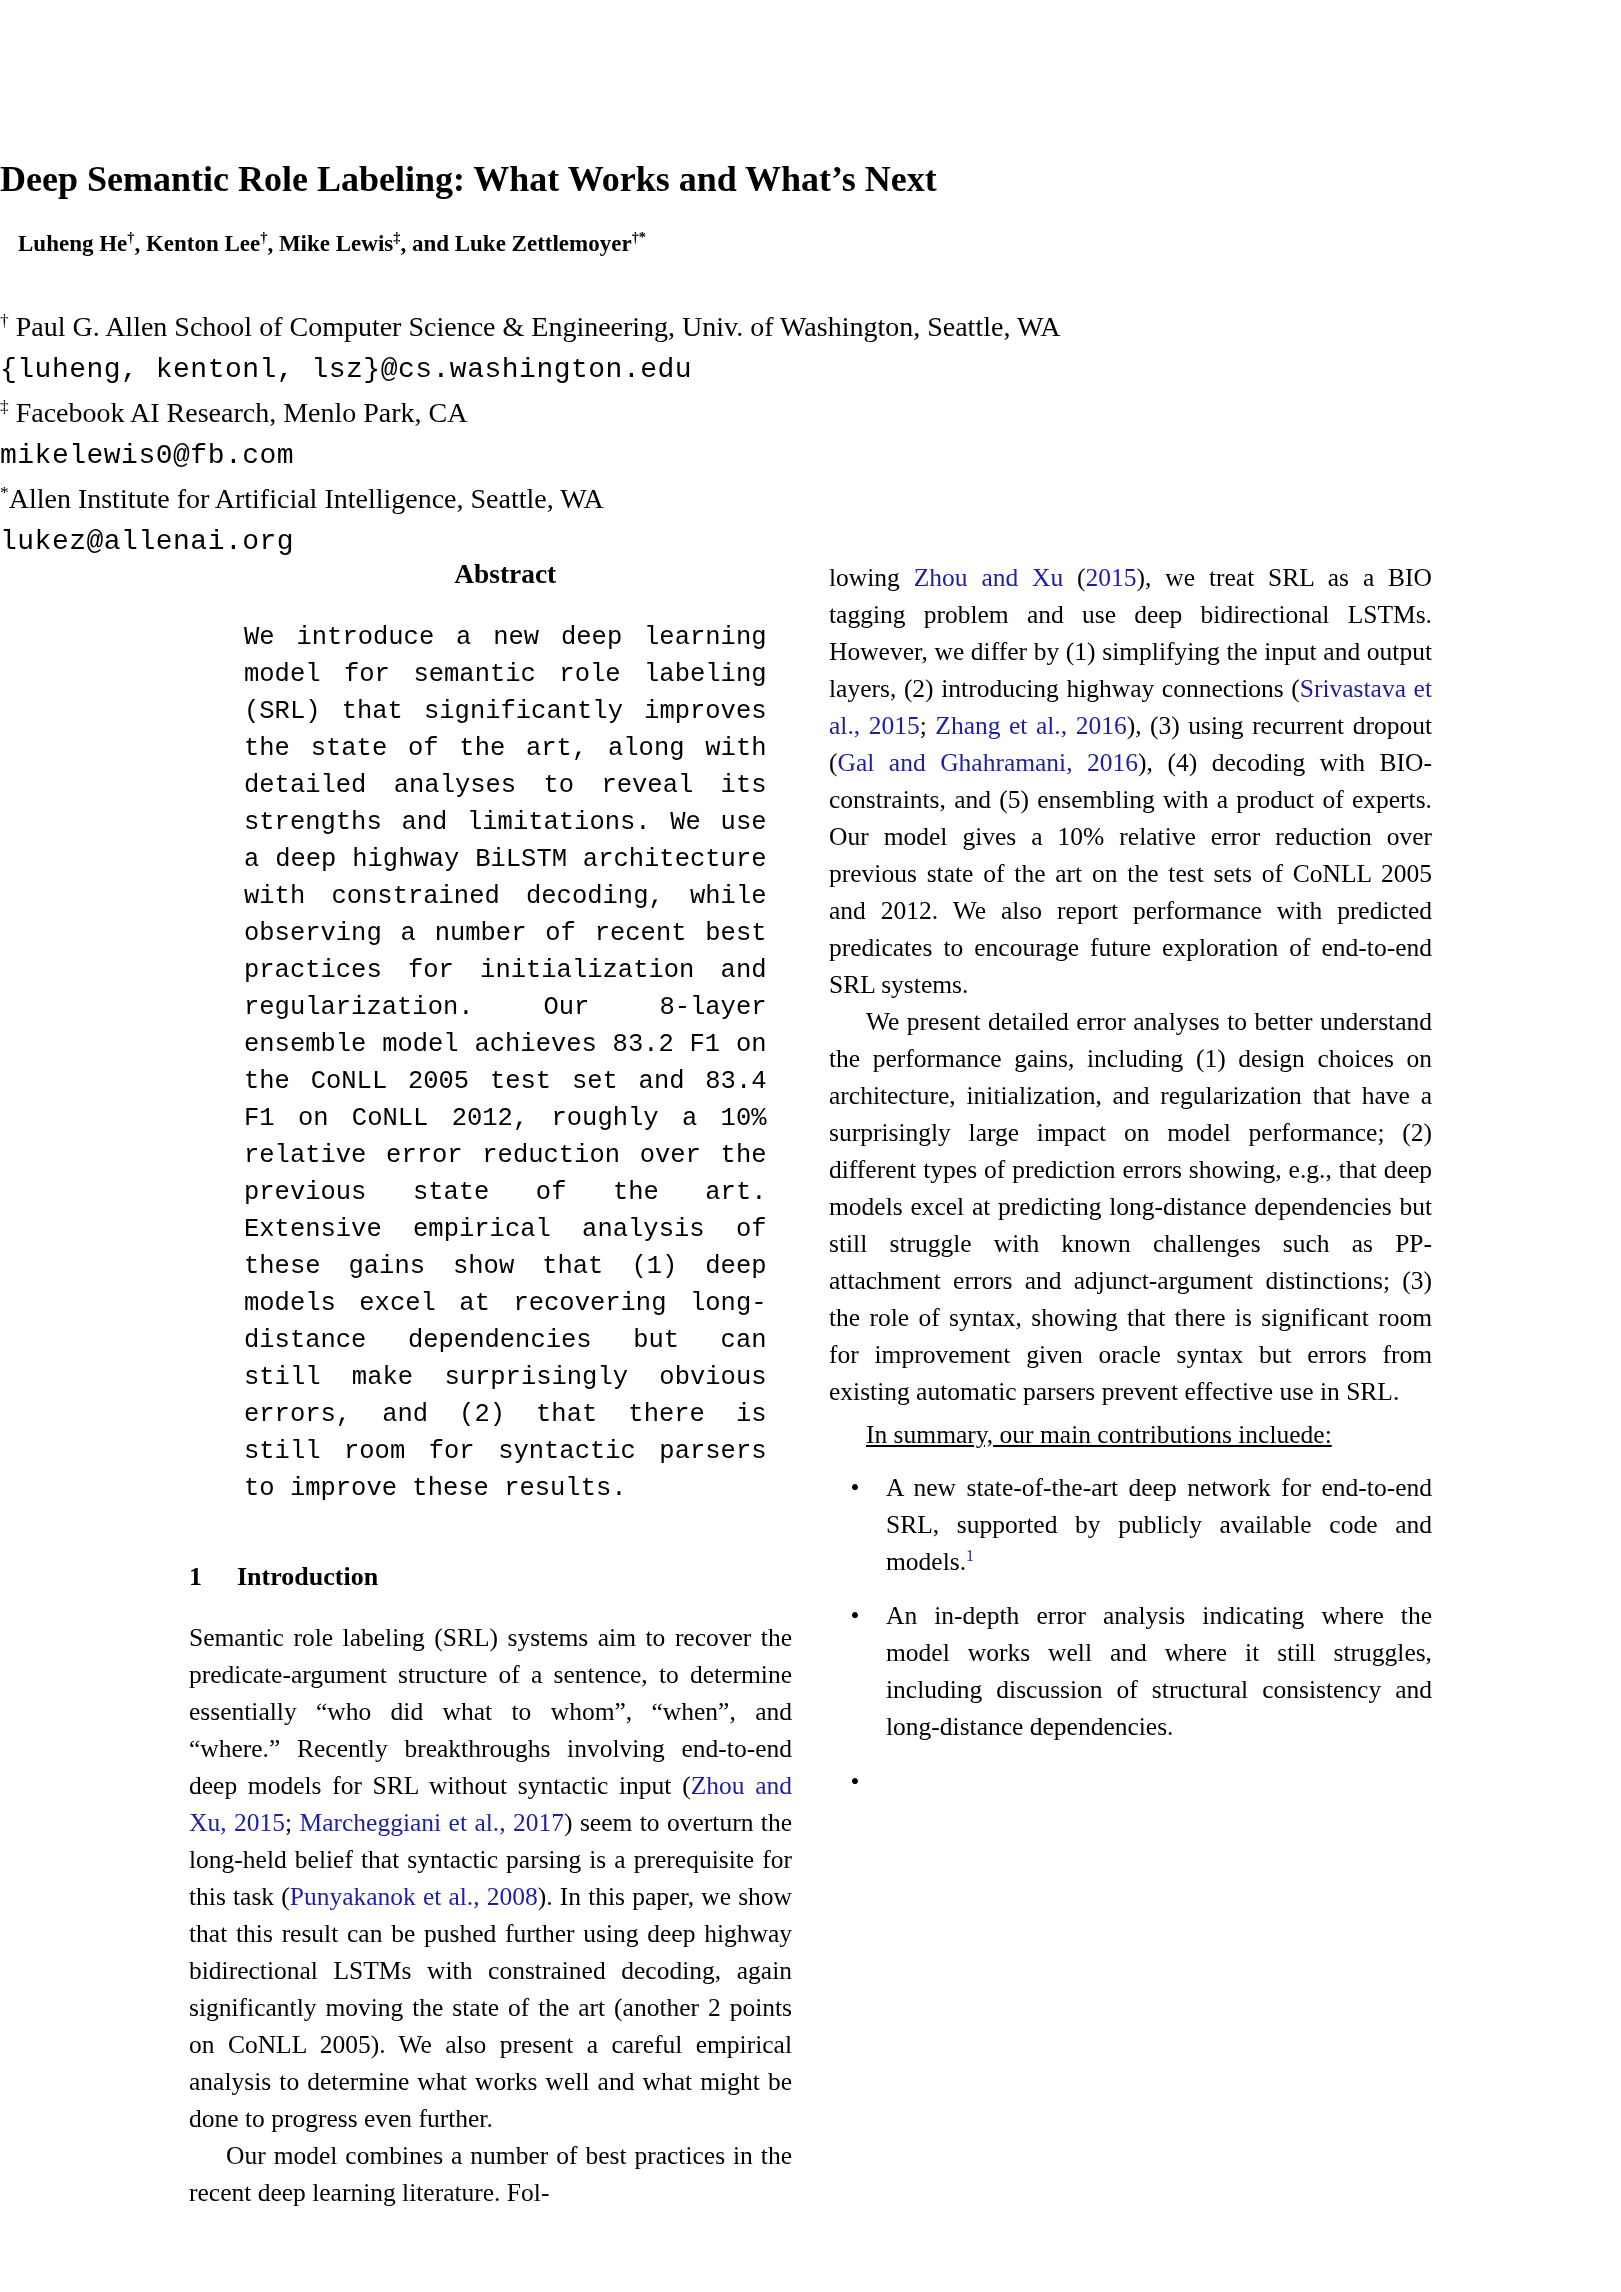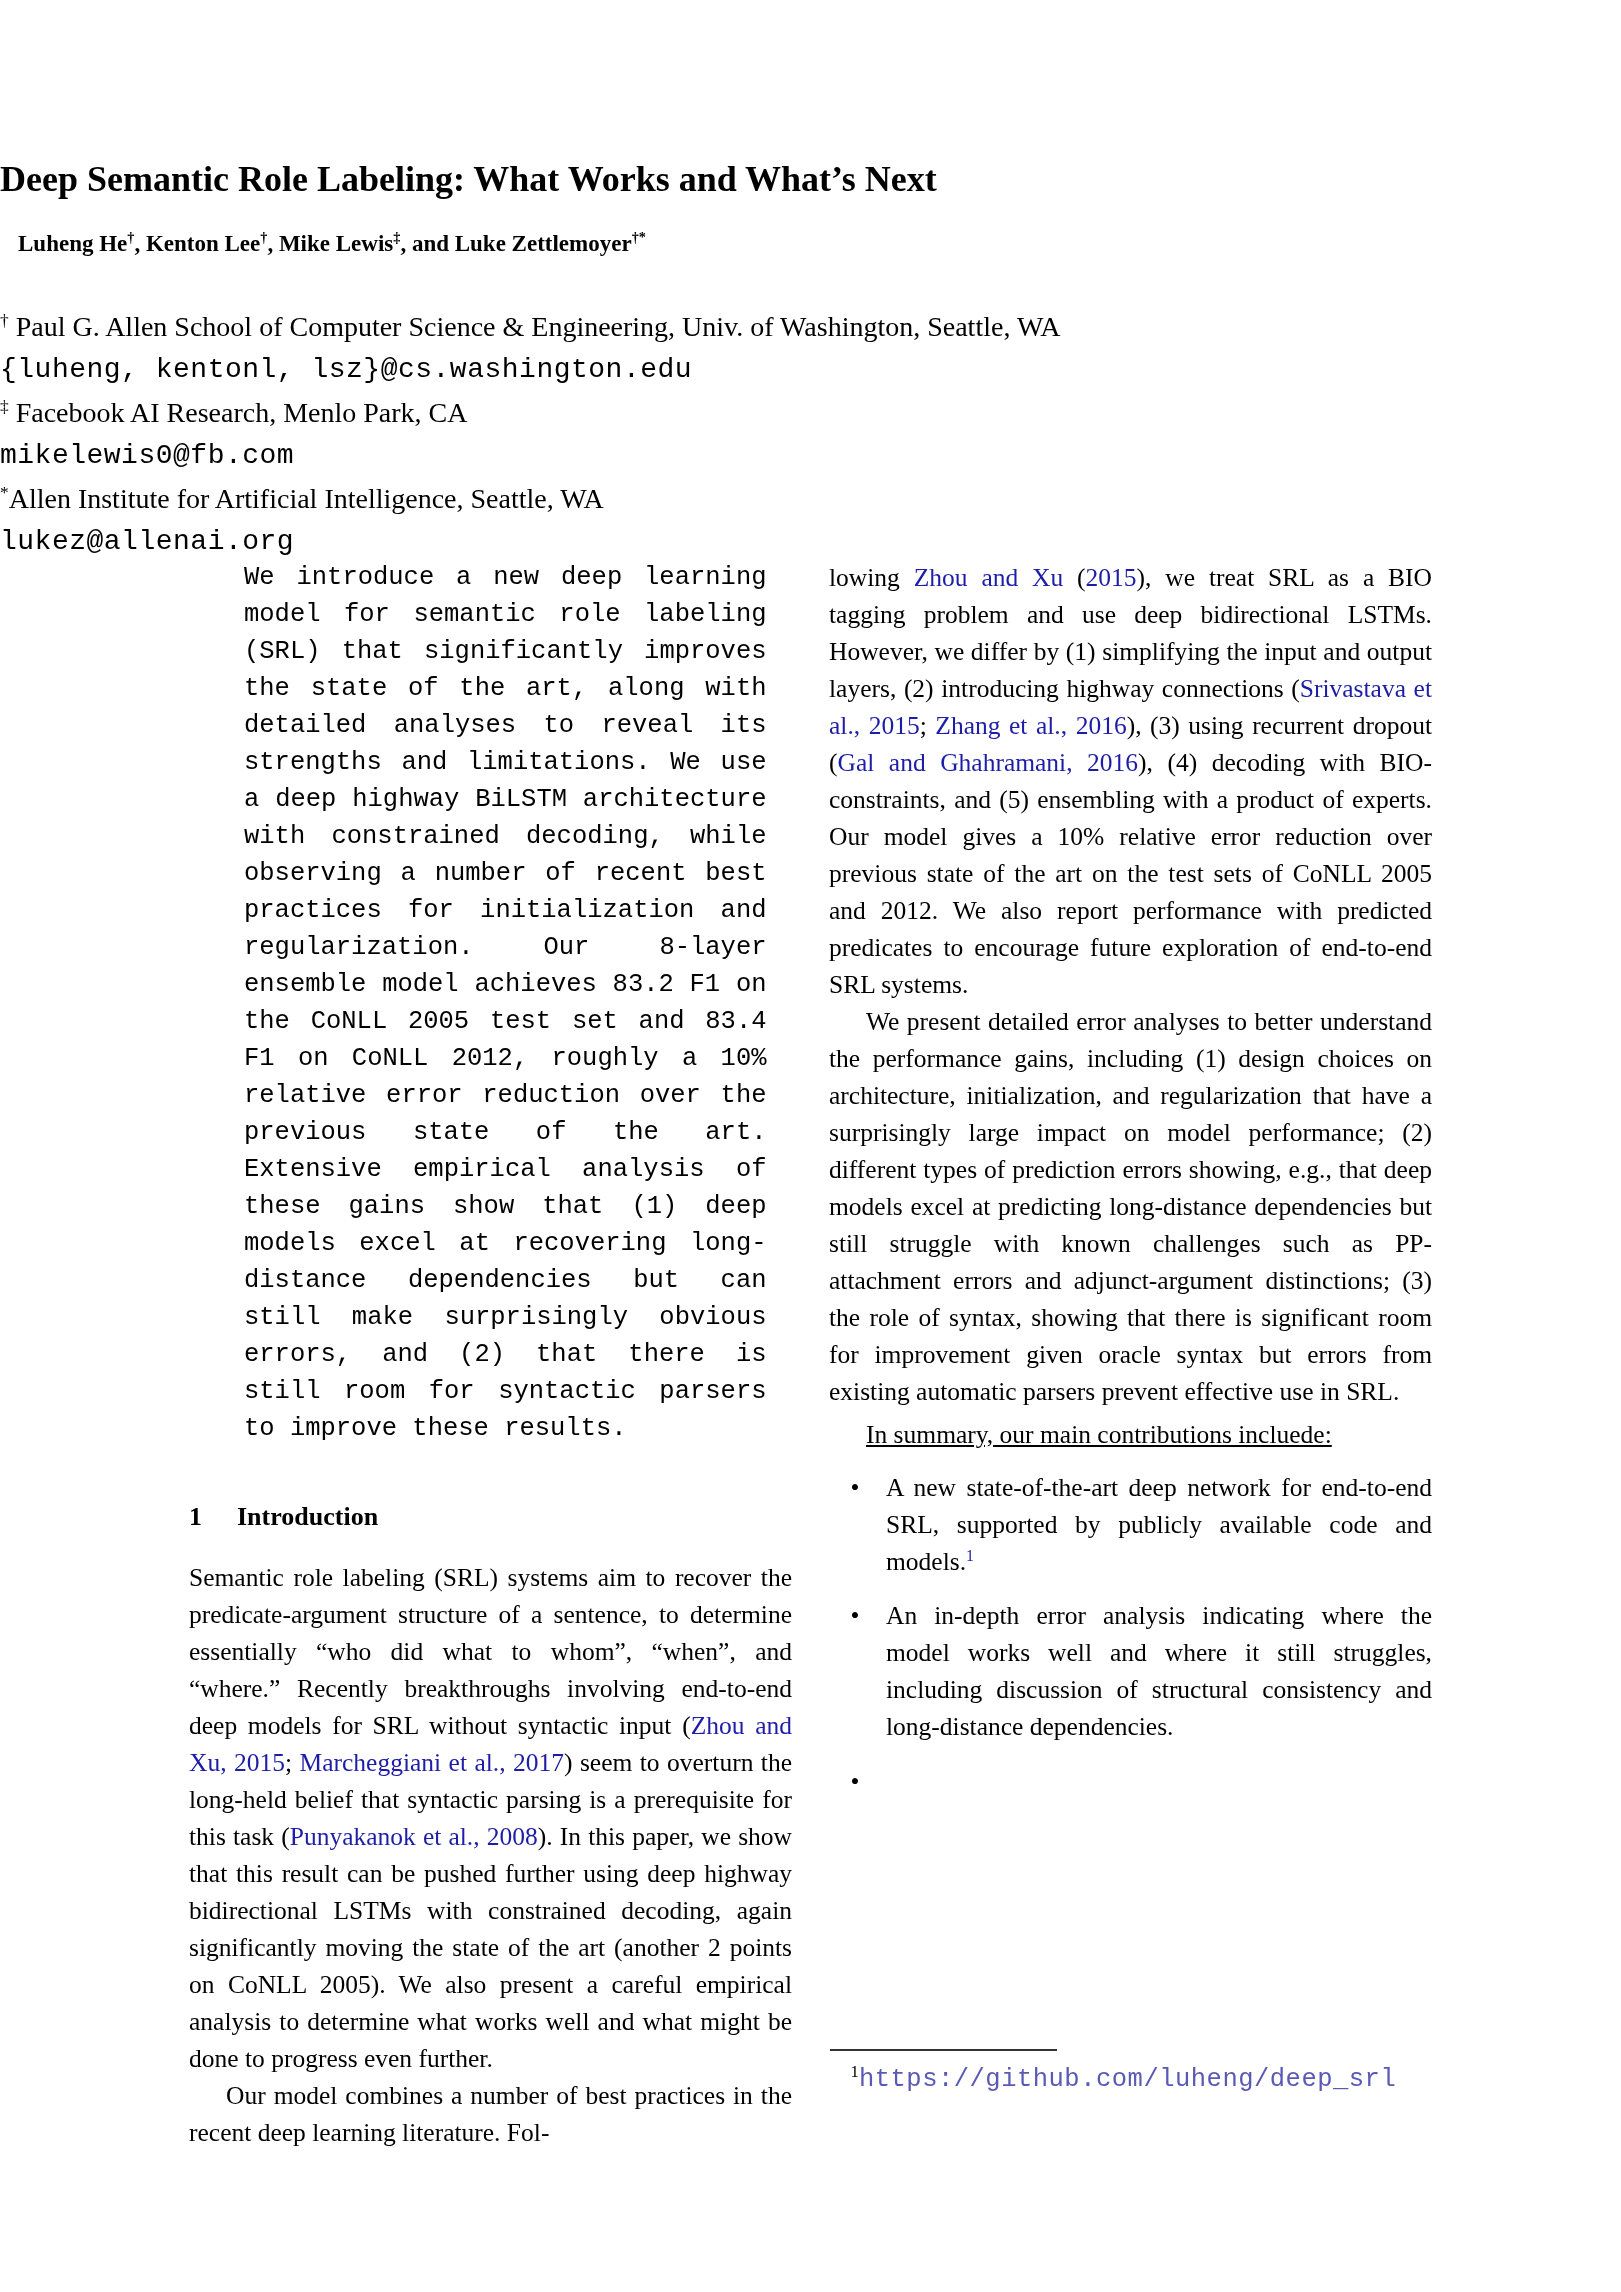--- a/index.html
+++ b/index.html
@@ -115,20 +115,21 @@
 
     <div class="affil-name"><span class="seg-sup">‡</span><span> Facebook AI Research, Menlo Park, CA</span></div>
     <div class="email">mikelewis0@fb.com</div>
 
     <div class="affil-name"><span class="seg-sup">*</span><span>Allen Institute for Artificial Intelligence, Seattle, WA</span></div>
     <div class="email">lukez@allenai.org</div>
   </div>
 
   <div class="col col-left">
     <div class="abstract-block">
+      <h2 class="abstract-heading">Abstract</h2>
       <p class="abstract-body">We introduce a new deep learning model for semantic role labeling (SRL) that significantly improves the state of the art, along with detailed analyses to reveal its strengths and limitations. We use a deep highway BiLSTM architecture with constrained decoding, while observing a number of recent best practices for initialization and regularization. Our 8-layer ensemble model achieves 83.2 F1 on the CoNLL 2005 test set and 83.4 F1 on CoNLL 2012, roughly a 10% relative error reduction over the previous state of the art. Extensive empirical analysis of these gains show that (1) deep models excel at recovering long-distance dependencies but can still make surprisingly obvious errors, and (2) that there is still room for syntactic parsers to improve these results.</p>
     </div>
 
     <h2 class="sec-heading">
       <span class="sec-number">1</span><span>Introduction</span>
     </h2>
 
     <p class="body-par"><span>Semantic role labeling (SRL) systems aim to recover the predicate-argument structure of a sentence, to determine essentially “who did what to whom”, “when”, and “where.”  Recently breakthroughs involving end-to-end deep models for SRL without syntactic input (</span><span class="seg-link">Zhou and Xu, 2015</span><span>; </span><span class="seg-link">Marcheggiani et al., 2017</span><span>) seem to overturn the long-held belief that syntactic parsing is a prerequisite for this task (</span><span class="seg-link">Punyakanok et al., 2008</span><span>). In this paper, we show that this result can be pushed further using deep highway bidirectional LSTMs with constrained decoding, again significantly moving the state of the art (another 2 points on CoNLL 2005). We also present a careful empirical analysis to determine what works well and what might be done to progress even further.</span></p>
     <p class="body-par par-indent"><span>Our model combines a number of best practices in the recent deep learning literature.  Fol-</span></p>
   </div>
@@ -143,22 +144,16 @@
         <span class="bullet-marker">•</span><span><span>A new state-of-the-art deep network for end-to-end SRL, supported by publicly available code and models.</span><span class="seg-sup seg-link">1</span></span>
       </li>
       <li class="bullet-item">
         <span class="bullet-marker">•</span><span><span>An in-depth error analysis indicating where the model works well and where it still struggles, including discussion of structural consistency and long-distance dependencies.</span></span>
       </li>
       <li class="bullet-item">
         <span class="bullet-marker">•</span>
       </li>
     </ul>
 
-    <div class="footnote">
-      <div class="footnote-rule"></div>
-      <div class="footnote-line">
-        <span class="footnote-marker">1</span><span class="footnote-url">https://github.com/luheng/deep_srl</span>
-      </div>
-    </div>
   </div>
 
 </div>
 
 
 </body></html>

